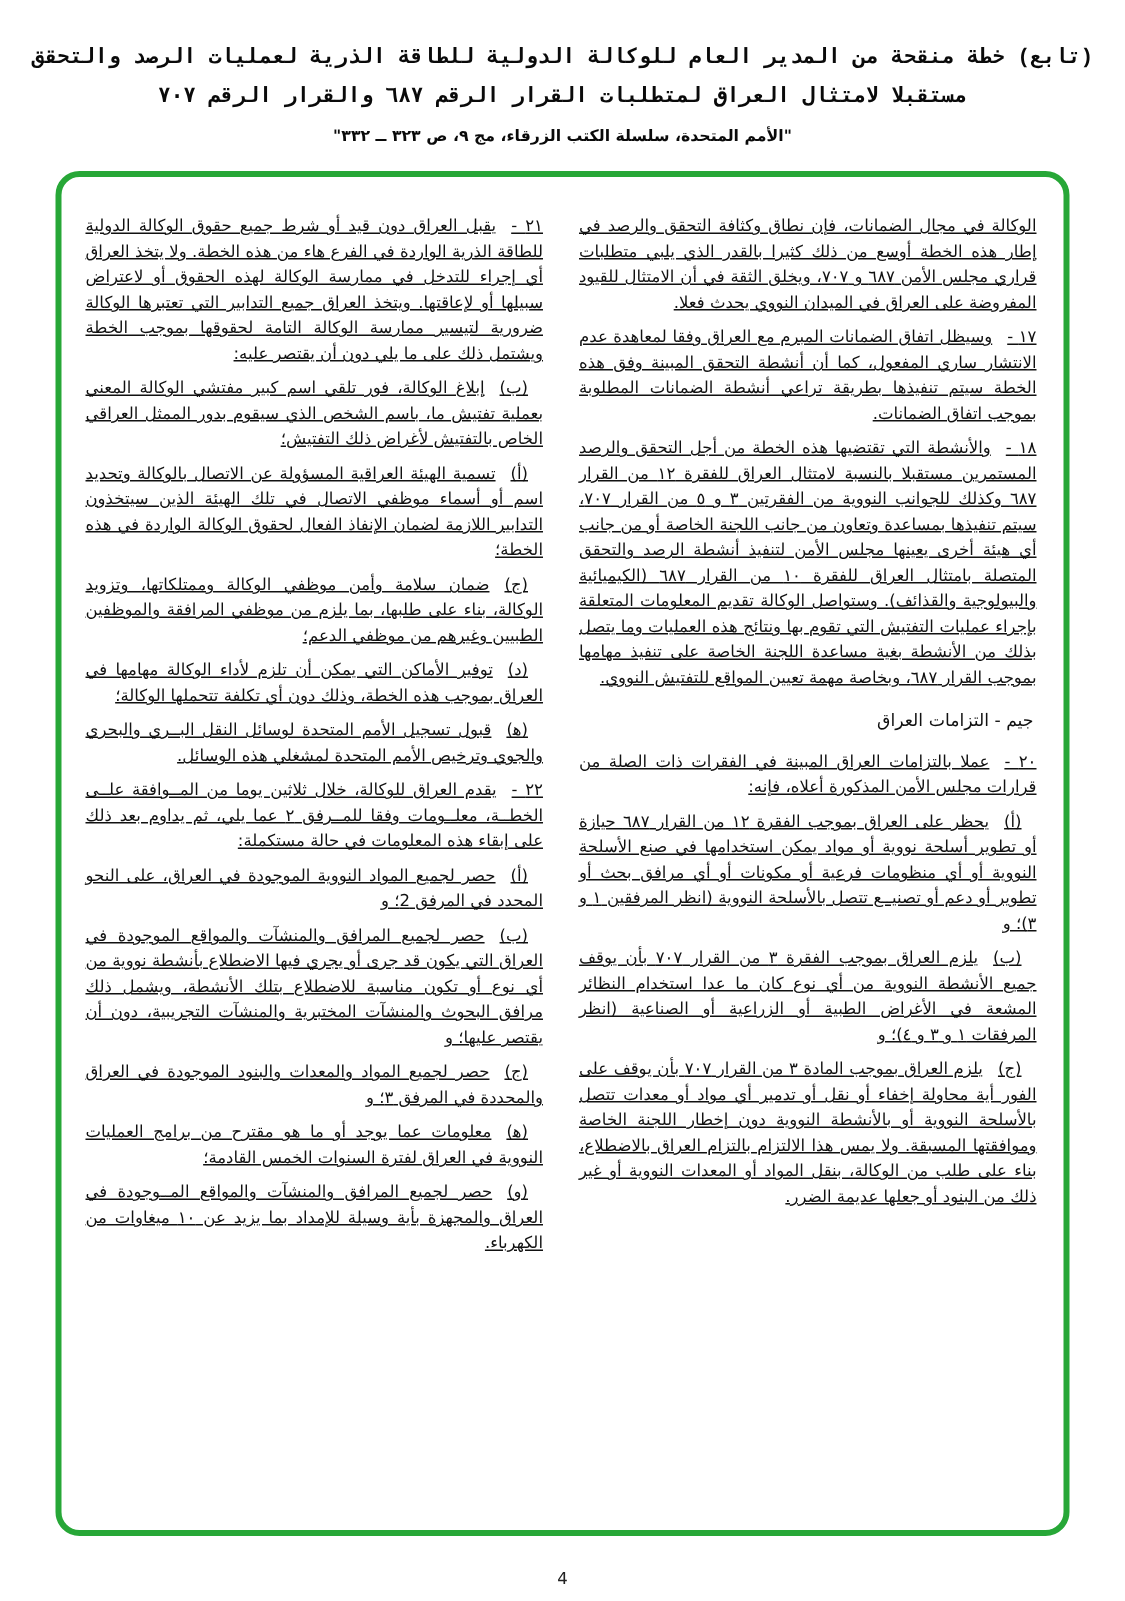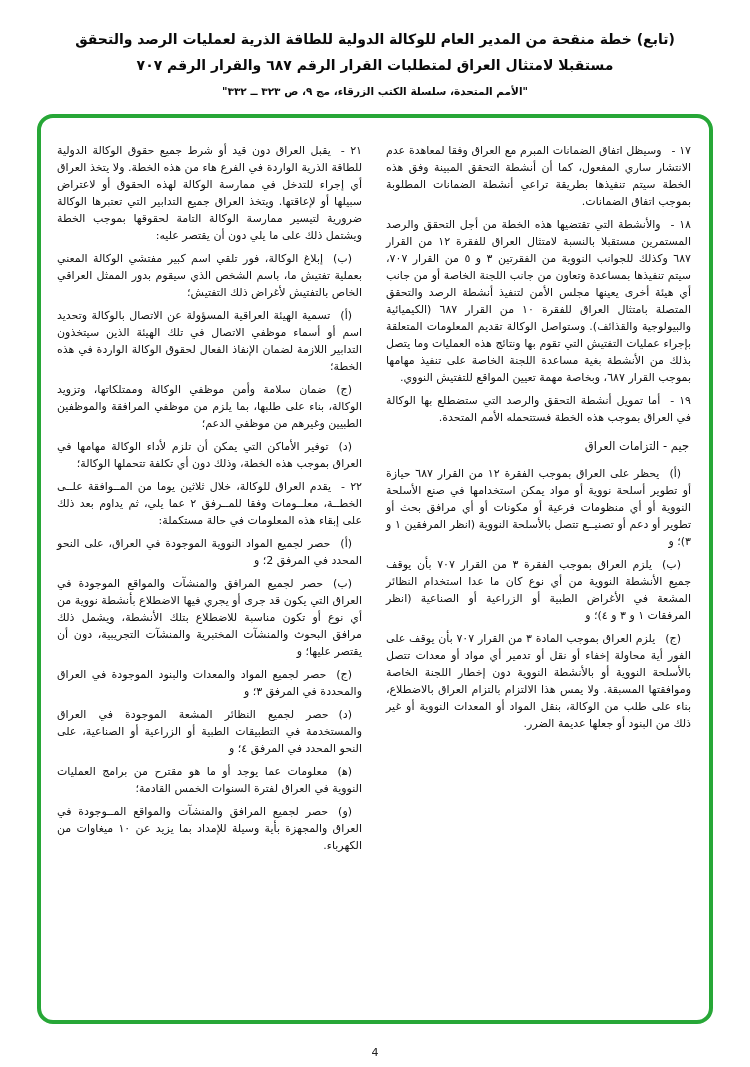--- a/index.html
+++ b/index.html
@@ -7,42 +7,42 @@
     position: relative;
     width: 750px;
     height: 1067px;
     background: #ffffff;
     font-family: "DejaVu Sans", sans-serif;
     direction: rtl;
     color: #111;
     overflow: hidden;
   }
   .header { text-align: center; padding-top: 26px; }
-  .h1 { font-size: 14px; font-weight: bold; line-height: 26px; color: #0a0a0a; }
+  .h1 { font-size: 14px; font-weight: bold; line-height: 26px; color: #0a0a0a; font-family: Liberation Mono, monospace; }
   .h2 { font-size: 10.5px; font-weight: bold; line-height: 16px; margin-top: 5px; color: #0a0a0a; }
   .frame {
     width: 668px;
     height: 902px;
     margin: 15px auto 0;
     border: 4px solid #27a737;
     border-radius: 16px;
     box-sizing: content-box;
     padding: 0;
     overflow: hidden;
   }
   .frame-inner { padding: 24px 18px 14px 16px; height: 100%; box-sizing: border-box; }
   .cols { display: flex; gap: 24px; height: 100%; }
   .col {
     flex: 1;
     min-width: 0;
     text-align: justify;
     font-size: 11px;
     line-height: 17px;
   }
-  .para { margin: 0 0 6px 0; }
+  .para { margin: 0 0 6px 0; text-decoration: underline; }
   .para.item { text-indent: 10px; }
   .plabel:not(:empty) { margin-left: 10px; }
   .sect { font-weight: normal; font-size: 11.5px; margin: 12px 2px 10px 0; }
   .footer {
     position: absolute;
     bottom: 8px;
     left: 0;
     right: 0;
     text-align: center;
     font-size: 11px;
@@ -58,40 +58,41 @@
     <div class="h1">(تابع) خطة منقحة من المدير العام للوكالة الدولية للطاقة الذرية لعمليات الرصد والتحقق</div>
     <div class="h1">مستقبلا لامتثال العراق لمتطلبات القرار الرقم ٦٨٧ والقرار الرقم ٧٠٧</div>
     <div class="h2">"الأمم المتحدة، سلسلة الكتب الزرقاء، مج ٩، ص ٣٢٣ ــ ٣٣٢"</div>
   </div>
 
   <div class="frame">
     <div class="frame-inner">
       <div class="cols">
 
         <div class="col">
+          <p class="para"><span class="plabel"></span><span>الوكالة في مجال الضمانات، فإن نطاق وكثافة التحقق والرصد في إطار هذه الخطة أوسع من ذلك كثيرا بالقدر الذي يلبي متطلبات قراري مجلس الأمن ٦٨٧ و ٧٠٧، ويخلق الثقة في أن الامتثال للقيود المفروضة على العراق في الميدان النووي يحدث فعلا.</span></p>
           <p class="para"><span class="plabel">١٧ -</span><span>وسيظل اتفاق الضمانات المبرم مع العراق وفقا لمعاهدة عدم الانتشار ساري المفعول، كما أن أنشطة التحقق المبينة وفق هذه الخطة سيتم تنفيذها بطريقة تراعي أنشطة الضمانات المطلوبة بموجب اتفاق الضمانات.</span></p>
           <p class="para"><span class="plabel">١٨ -</span><span>والأنشطة التي تقتضيها هذه الخطة من أجل التحقق والرصد المستمرين مستقبلا بالنسبة لامتثال العراق للفقرة ١٢ من القرار ٦٨٧ وكذلك للجوانب النووية من الفقرتين ٣ و ٥ من القرار ٧٠٧، سيتم تنفيذها بمساعدة وتعاون من جانب اللجنة الخاصة أو من جانب أي هيئة أخرى يعينها مجلس الأمن لتنفيذ أنشطة الرصد والتحقق المتصلة بامتثال العراق للفقرة ١٠ من القرار ٦٨٧ (الكيميائية والبيولوجية والقذائف). وستواصل الوكالة تقديم المعلومات المتعلقة بإجراء عمليات التفتيش التي تقوم بها ونتائج هذه العمليات وما يتصل بذلك من الأنشطة بغية مساعدة اللجنة الخاصة على تنفيذ مهامها بموجب القرار ٦٨٧، وبخاصة مهمة تعيين المواقع للتفتيش النووي.</span></p>
-          <p class="para"><span class="plabel">١٩ -</span><span>أما تمويل أنشطة التحقق والرصد التي ستضطلع بها الوكالة في العراق بموجب هذه الخطة فستتحمله الأمم المتحدة.</span></p>
           <p class="sect">جيم - التزامات العراق</p>
+          <p class="para"><span class="plabel">٢٠ -</span><span>عملا بالتزامات العراق المبينة في الفقرات ذات الصلة من قرارات مجلس الأمن المذكورة أعلاه، فإنه:</span></p>
           <p class="para item"><span class="plabel">(أ)</span><span>يحظر على العراق بموجب الفقرة ١٢ من القرار ٦٨٧ حيازة أو تطوير أسلحة نووية أو مواد يمكن استخدامها في صنع الأسلحة النووية أو أي منظومات فرعية أو مكونات أو أي مرافق بحث أو تطوير أو دعم أو تصنيــع تتصل بالأسلحة النووية (انظر المرفقين ١ و ٣)؛ و</span></p>
           <p class="para item"><span class="plabel">(ب)</span><span>يلزم العراق بموجب الفقرة ٣ من القرار ٧٠٧ بأن يوقف جميع الأنشطة النووية من أي نوع كان ما عدا استخدام النظائر المشعة في الأغراض الطبية أو الزراعية أو الصناعية (انظر المرفقات ١ و ٣ و ٤)؛ و</span></p>
           <p class="para item"><span class="plabel">(ج)</span><span>يلزم العراق بموجب المادة ٣ من القرار ٧٠٧ بأن يوقف على الفور أية محاولة إخفاء أو نقل أو تدمير أي مواد أو معدات تتصل بالأسلحة النووية أو بالأنشطة النووية دون إخطار اللجنة الخاصة وموافقتها المسبقة. ولا يمس هذا الالتزام بالتزام العراق بالاضطلاع، بناء على طلب من الوكالة، بنقل المواد أو المعدات النووية أو غير ذلك من البنود أو جعلها عديمة الضرر.</span></p>
         </div>
 
         <div class="col">
           <p class="para"><span class="plabel">٢١ -</span><span>يقبل العراق دون قيد أو شرط جميع حقوق الوكالة الدولية للطاقة الذرية الواردة في الفرع هاء من هذه الخطة. ولا يتخذ العراق أي إجراء للتدخل في ممارسة الوكالة لهذه الحقوق أو لاعتراض سبيلها أو لإعاقتها. ويتخذ العراق جميع التدابير التي تعتبرها الوكالة ضرورية لتيسير ممارسة الوكالة التامة لحقوقها بموجب الخطة ويشتمل ذلك على ما يلي دون أن يقتصر عليه:</span></p>
           <p class="para item"><span class="plabel">(ب)</span><span>إبلاغ الوكالة، فور تلقي اسم كبير مفتشي الوكالة المعني بعملية تفتيش ما، باسم الشخص الذي سيقوم بدور الممثل العراقي الخاص بالتفتيش لأغراض ذلك التفتيش؛</span></p>
           <p class="para item"><span class="plabel">(أ)</span><span>تسمية الهيئة العراقية المسؤولة عن الاتصال بالوكالة وتحديد اسم أو أسماء موظفي الاتصال في تلك الهيئة الذين سيتخذون التدابير اللازمة لضمان الإنفاذ الفعال لحقوق الوكالة الواردة في هذه الخطة؛</span></p>
           <p class="para item"><span class="plabel">(ج)</span><span>ضمان سلامة وأمن موظفي الوكالة وممتلكاتها، وتزويد الوكالة، بناء على طلبها، بما يلزم من موظفي المرافقة والموظفين الطبيين وغيرهم من موظفي الدعم؛</span></p>
           <p class="para item"><span class="plabel">(د)</span><span>توفير الأماكن التي يمكن أن تلزم لأداء الوكالة مهامها في العراق بموجب هذه الخطة، وذلك دون أي تكلفة تتحملها الوكالة؛</span></p>
+          <p class="para item"><span class="plabel">(ﻫ)</span><span>قبول تسجيل الأمم المتحدة لوسائل النقل البــري والبحري والجوي وترخيص الأمم المتحدة لمشغلي هذه الوسائل.</span></p>
           <p class="para"><span class="plabel">٢٢ -</span><span>يقدم العراق للوكالة، خلال ثلاثين يوما من المــوافقة علــى الخطــة، معلــومات وفقا للمــرفق ٢ عما يلي، ثم يداوم بعد ذلك على إبقاء هذه المعلومات في حالة مستكملة:</span></p>
           <p class="para item"><span class="plabel">(أ)</span><span>حصر لجميع المواد النووية الموجودة في العراق، على النحو المحدد في المرفق 2؛ و</span></p>
           <p class="para item"><span class="plabel">(ب)</span><span>حصر لجميع المرافق والمنشآت والمواقع الموجودة في العراق التي يكون قد جرى أو يجري فيها الاضطلاع بأنشطة نووية من أي نوع أو تكون مناسبة للاضطلاع بتلك الأنشطة، ويشمل ذلك مرافق البحوث والمنشآت المختبرية والمنشآت التجريبية، دون أن يقتصر عليها؛ و</span></p>
           <p class="para item"><span class="plabel">(ج)</span><span>حصر لجميع المواد والمعدات والبنود الموجودة في العراق والمحددة في المرفق ٣؛ و</span></p>
-          <p class="para item"><span class="plabel">(د)</span><span>حصر لجميع النظائر المشعة الموجودة في العراق والمستخدمة في التطبيقات الطبية أو الزراعية أو الصناعية، على النحو المحدد في المرفق ٤؛ و</span></p>
           <p class="para item"><span class="plabel">(ﻫ)</span><span>معلومات عما يوجد أو ما هو مقترح من برامج العمليات النووية في العراق لفترة السنوات الخمس القادمة؛</span></p>
           <p class="para item"><span class="plabel">(و)</span><span>حصر لجميع المرافق والمنشآت والمواقع المــوجودة في العراق والمجهزة بأية وسيلة للإمداد بما يزيد عن ١٠ ميغاوات من الكهرباء.</span></p>
         </div>
 
       </div>
     </div>
   </div>
 
   <div class="footer">4</div>
 

